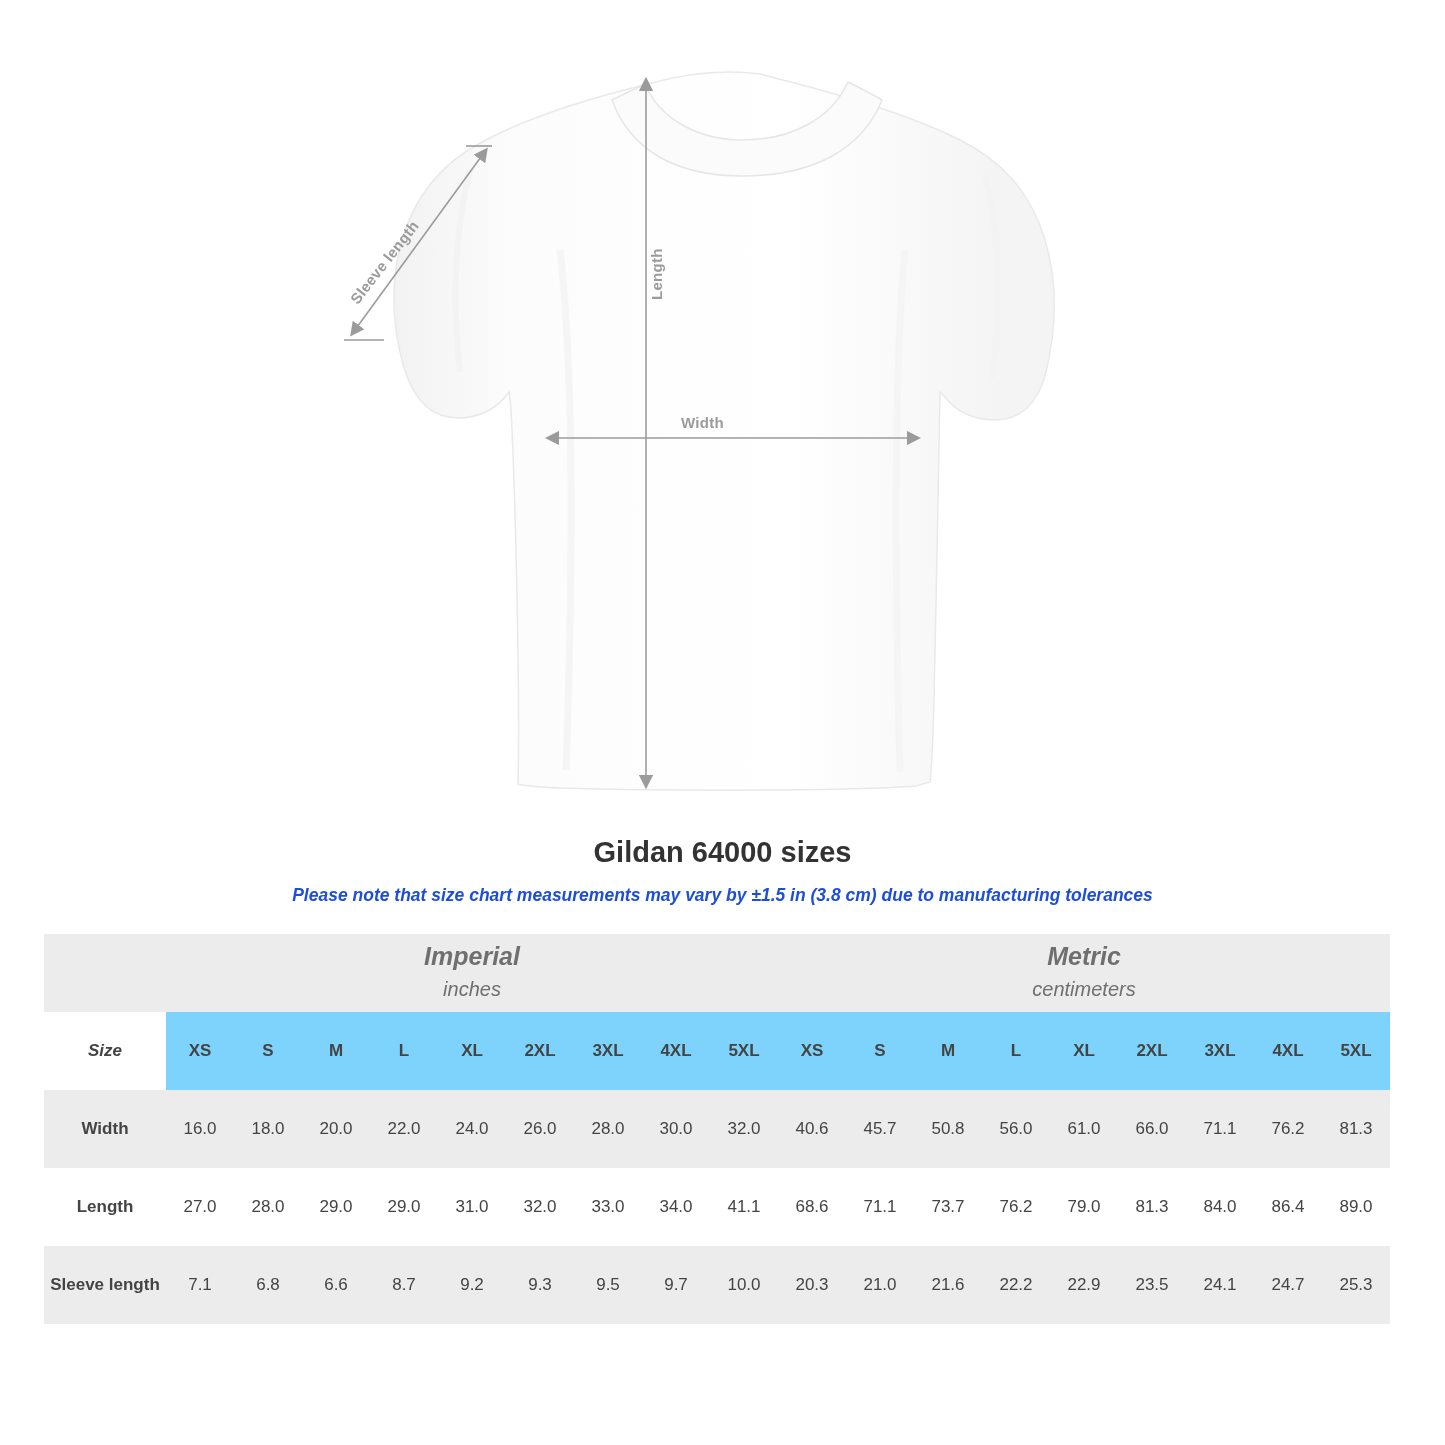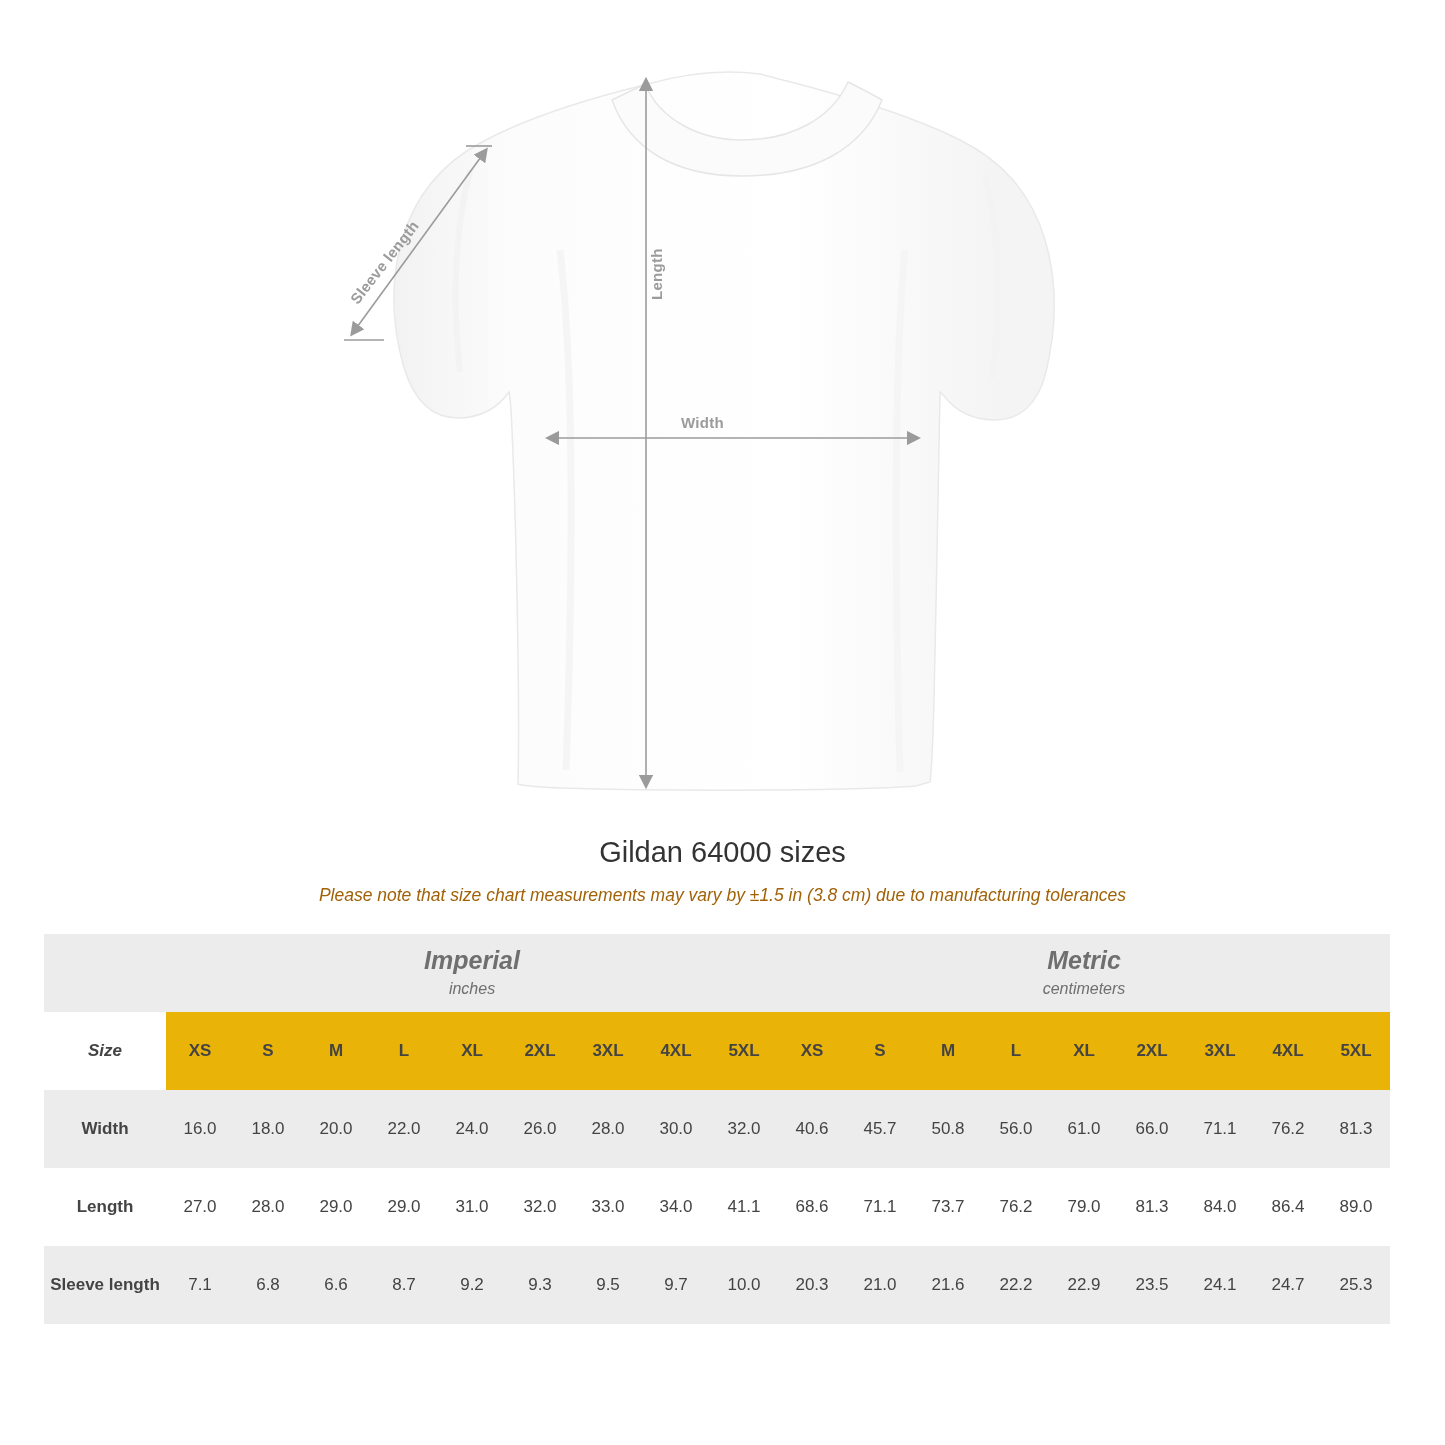--- a/index.html
+++ b/index.html
@@ -59,29 +59,30 @@
     white-space: nowrap;
   }
 
   
   .title-block {
     text-align: center;
     margin-top: 6px;
   }
   .chart-title {
     font-size: 29px;
-    font-weight: normal;
+    font-weight: bold;
     color: #333;
     margin: 0 0 16px 0;
   }
   .chart-note {
     font-size: 17.5px;
     font-style: italic;
-    color: #a16207;
+    color: #1d4ed8;
     margin: 0;
+    font-weight: bold;
   }
 
   
   .table-wrap {
     margin-top: 28px;
     padding: 0 44px;
     box-sizing: border-box;
     width: 1434px;
   }
   table.size-table {
@@ -103,27 +104,27 @@
     height: 112px;
   }
   .unit-name {
     font-size: 25px;
     font-style: italic;
     font-weight: bold;
     color: #6f6f6f;
     line-height: 1.25;
   }
   .unit-sub {
-    font-size: 16px;
+    font-size: 20px;
     font-style: italic;
     color: #6f6f6f;
     line-height: 1.6;
   }
   .hdr-row td {
-    background: #eab308;
+    background: #7dd3fc;
     font-size: 18px;
     font-weight: bold;
     color: #4a4a4a;
   }
   .hdr-row td.rowlabel {
     background: #ffffff;
     font-style: italic;
   }
   .row-a td { background: #ececec; }
   .row-b td { background: #ffffff; }

